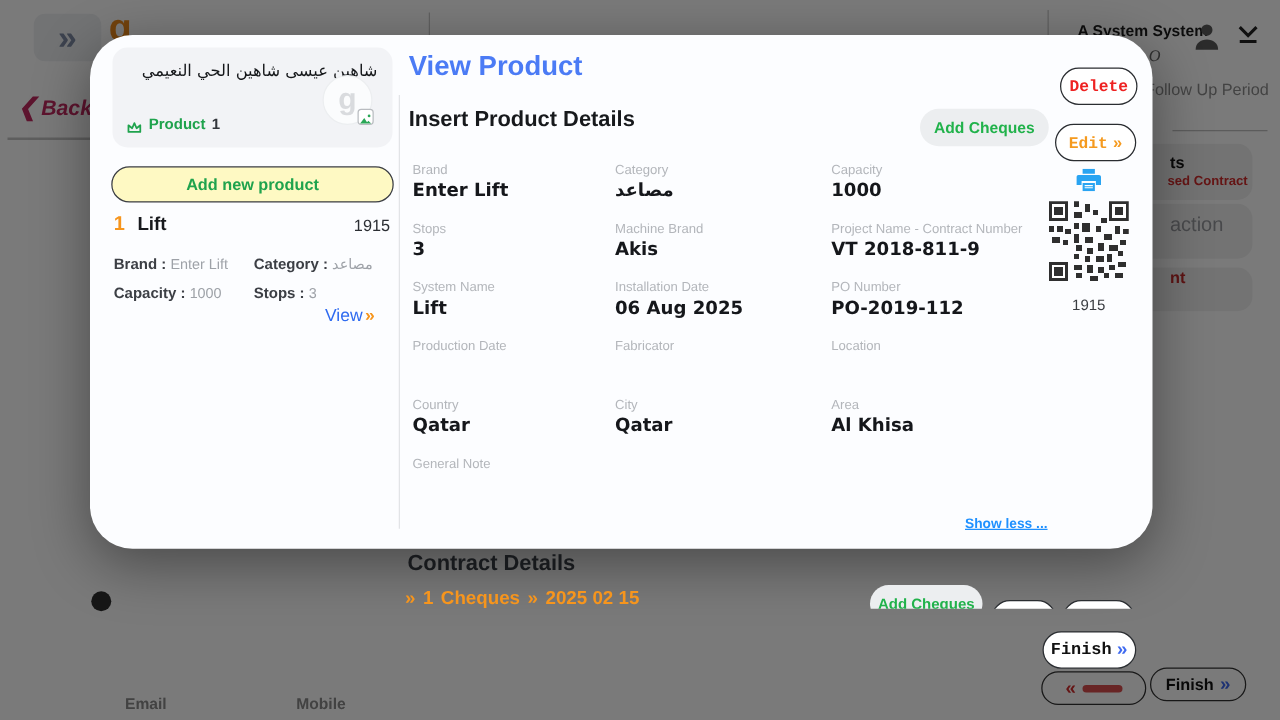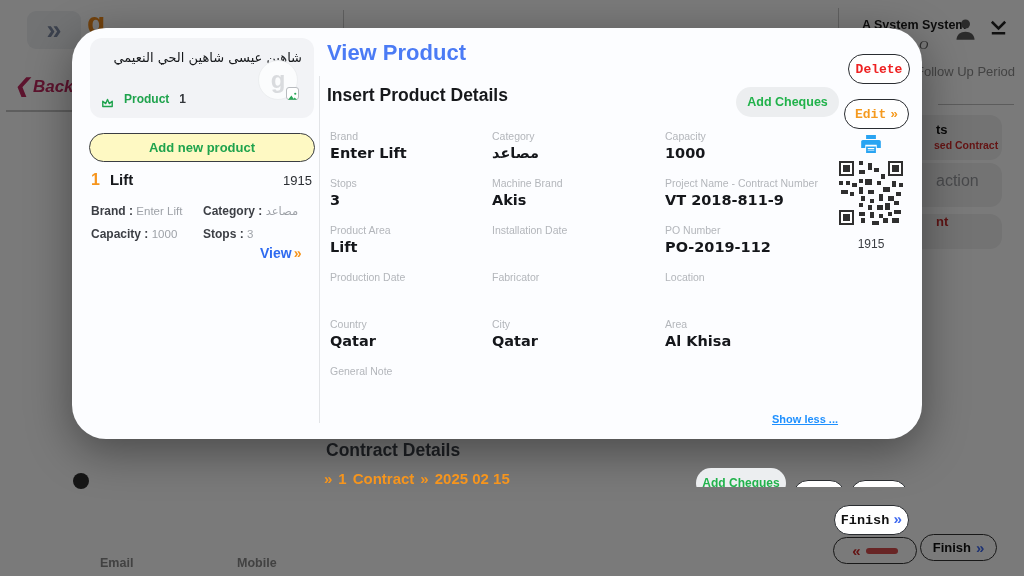--- a/index.html
+++ b/index.html
@@ -58,21 +58,21 @@
   .modal { position:absolute; left:72px; top:28px; width:850px; height:411px; z-index:10;
     background:#fcfdff; border-radius:34px; box-shadow:0 12px 45px rgba(0,0,0,.4); }
   .clip { position:absolute; left:0; top:0; width:850px; height:459px; overflow:hidden;
     border-radius:34px 34px 0 0; }
   .vdivider { position:absolute; left:247px; top:48px; bottom:16px; width:1px; background:#e2e4e7; }
   
   .side-head { position:absolute; left:18px; top:10px; width:224px; height:80px;
     background:#f2f3f6; border-radius:12px; }
   .ar-name { position:absolute; right:12px; top:12px; left:10px; font-size:13px; color:#15171a;
     text-align:right; direction:rtl; font-family:"DejaVu Sans", sans-serif; }
-  .prod-count { position:absolute; left:11px; bottom:12px; display:flex; align-items:center; gap:10px; }
+  .prod-count { position:absolute; left:11px; bottom:12px; display:flex; align-items:center; gap:5px; }
   .crown-icon { width:13px; height:10px; display:inline-block; }
   .pc-label { font-size:12px; font-weight:bold; color:#1fa34d; }
   .pc-num { font-size:12px; font-weight:bold; color:#33363b; }
   .side-avatar { position:absolute; right:16px; top:22px; width:40px; height:40px; border-radius:50%;
     background:#fbfcfd; border:1px solid #eceef0; text-align:center; }
   .ghost-g { font-size:24px; font-weight:bold; color:#d9dbde; line-height:38px; }
   .avatar-badge { position:absolute; right:-2px; bottom:-1px; width:13px; height:13px; background:#fff;
     border:1px solid #b9bcc0; border-radius:3px; }
   .add-product { position:absolute; left:17px; top:105px; width:226px; height:29px; background:#fef9c3;
     border:1.6px solid #3a3d42; border-radius:15px; color:#1fa34d; font-weight:bold; font-size:13px;
@@ -81,21 +81,21 @@
   .pi-idx { color:#f6951d; font-weight:bold; font-size:16px; }
   .pi-name { color:#17191d; font-weight:bold; font-size:15px; margin-left:10px; }
   .pi-code { float:right; color:#2b2e33; font-size:13px; margin-top:2px; }
   .pi-row { position:absolute; left:19px; width:221px; font-size:12px; }
   .pi-row1 { top:176px; } .pi-row2 { top:199px; }
   .pi-col2 { position:absolute; left:112px; top:0; }
   .pi-lbl { font-weight:bold; color:#3c3f45; }
   .pi-val { color:#9ea2a8; font-size:11.5px; }
   .pi-val-ar { font-family:"DejaVu Sans", sans-serif; }
   .pi-view { position:absolute; left:188px; top:216px; cursor:pointer; white-space:nowrap; }
-  .view-txt { color:#2f6bf0; font-weight:bold; font-size:14px; }
+  .view-txt { color:#2f6bf0; font-weight:normal; font-size:14px; }
   .view-chev { color:#f6951d; font-weight:900; font-size:14px; margin-left:2px; }
   
   .m-title { position:absolute; left:255px; top:12px; font-size:22px; font-weight:bold; color:#4b7bf5; }
   .pill { background:#fff; border:1.6px solid #2a2d31; border-radius:15px; font-weight:bold;
     font-family:Liberation Mono, monospace; display:flex; align-items:center; justify-content:center; gap:4px;margin-top:12px; }
   .delete-btn { position:absolute; left:776px; top:14px; width:62px; height:30px; color:#ee2222; font-size:13px; }
   .m-section { position:absolute; left:255px; top:57px; font-size:17.5px; font-weight:bold; color:#17191c; }
   .cheq-btn { position:absolute; left:664px; top:59px; width:103px; height:30px; background:#eceef0;
     border:none; border-radius:15px; color:#21b24b; font-weight:bold; font-size:12.5px;
     font-family:"Liberation Sans", sans-serif; }
@@ -259,25 +259,26 @@
         </div>
       <div class="field">
           <div class="flabel">Machine Brand</div>
           <div class="fvalue">Akis</div>
         </div>
       <div class="field">
           <div class="flabel">Project Name - Contract Number</div>
           <div class="fvalue">VT 2018-811-9</div>
         </div>
       <div class="field">
-          <div class="flabel">Product Area</div>
+          <div class="flabel">System Name</div>
           <div class="fvalue">Lift</div>
         </div>
       <div class="field">
           <div class="flabel">Installation Date</div>
+          <div class="fvalue">06 Aug 2025</div>
         </div>
       <div class="field">
           <div class="flabel">PO Number</div>
           <div class="fvalue">PO-2019-112</div>
         </div>
       <div class="field">
           <div class="flabel">Production Date</div>
           <div class="fvalue"></div>
         </div>
       <div class="field">
@@ -320,21 +321,21 @@
         <path fill="#2f2f2f" d="M2 2h3v3H2zM24 2h3v3h-3zM2 24h3v3H2z"></path>
         <path fill="#2f2f2f" d="M9 0h2v2H9zM13 1h2v3h-2zM9 4h3v2H9zM16 3h2v2h-2zM19 6h2v2h-2zM9 8h2v2H9zM12 8h3v3h-3zM17 9h2v2h-2zM0 9h2v2H0zM3 9h2v2H3zM6 10h2v2H6zM9 12h2v3H9zM13 13h3v2h-3zM20 12h3v2h-3zM24 9h2v3h-2zM27 10h2v2h-2zM1 13h3v2H1zM5 14h2v2H5zM10 16h2v2h-2zM14 17h2v2h-2zM18 15h2v3h-2zM22 16h3v2h-3zM26 14h2v2h-2zM9 19h2v2H9zM13 20h2v2h-2zM17 20h3v2h-3zM21 19h2v3h-2zM25 18h2v2h-2zM9 23h3v2H9zM14 23h2v3h-2zM18 24h2v2h-2zM22 23h2v2h-2zM25 22h3v2h-3zM10 26h2v2h-2zM15 27h3v2h-3zM20 26h2v2h-2zM24 26h3v2h-3z"></path>
       </svg>
     </span>
     <div class="qr-code">1915</div>
 
     <span class="show-less">Show less ...</span>
 
     <h2 class="c-section">Contract Details</h2>
     <div class="c-row">
-      <span>»</span><span>1</span><span>Contract</span><span>»</span><span>2025 02 15</span>
+      <span>»</span><span>1</span><span>Cheques</span><span>»</span><span>2025 02 15</span>
     </div>
     <button class="cheq-btn2">Add Cheques</button>
     <button class="pill edit-btn2">Edit</button>
     <button class="pill del-btn2">Delete</button>
   </div>
 
   <div class="vdivider"></div>
 
   <button class="pill modal-finish">
     <span>Finish</span>

